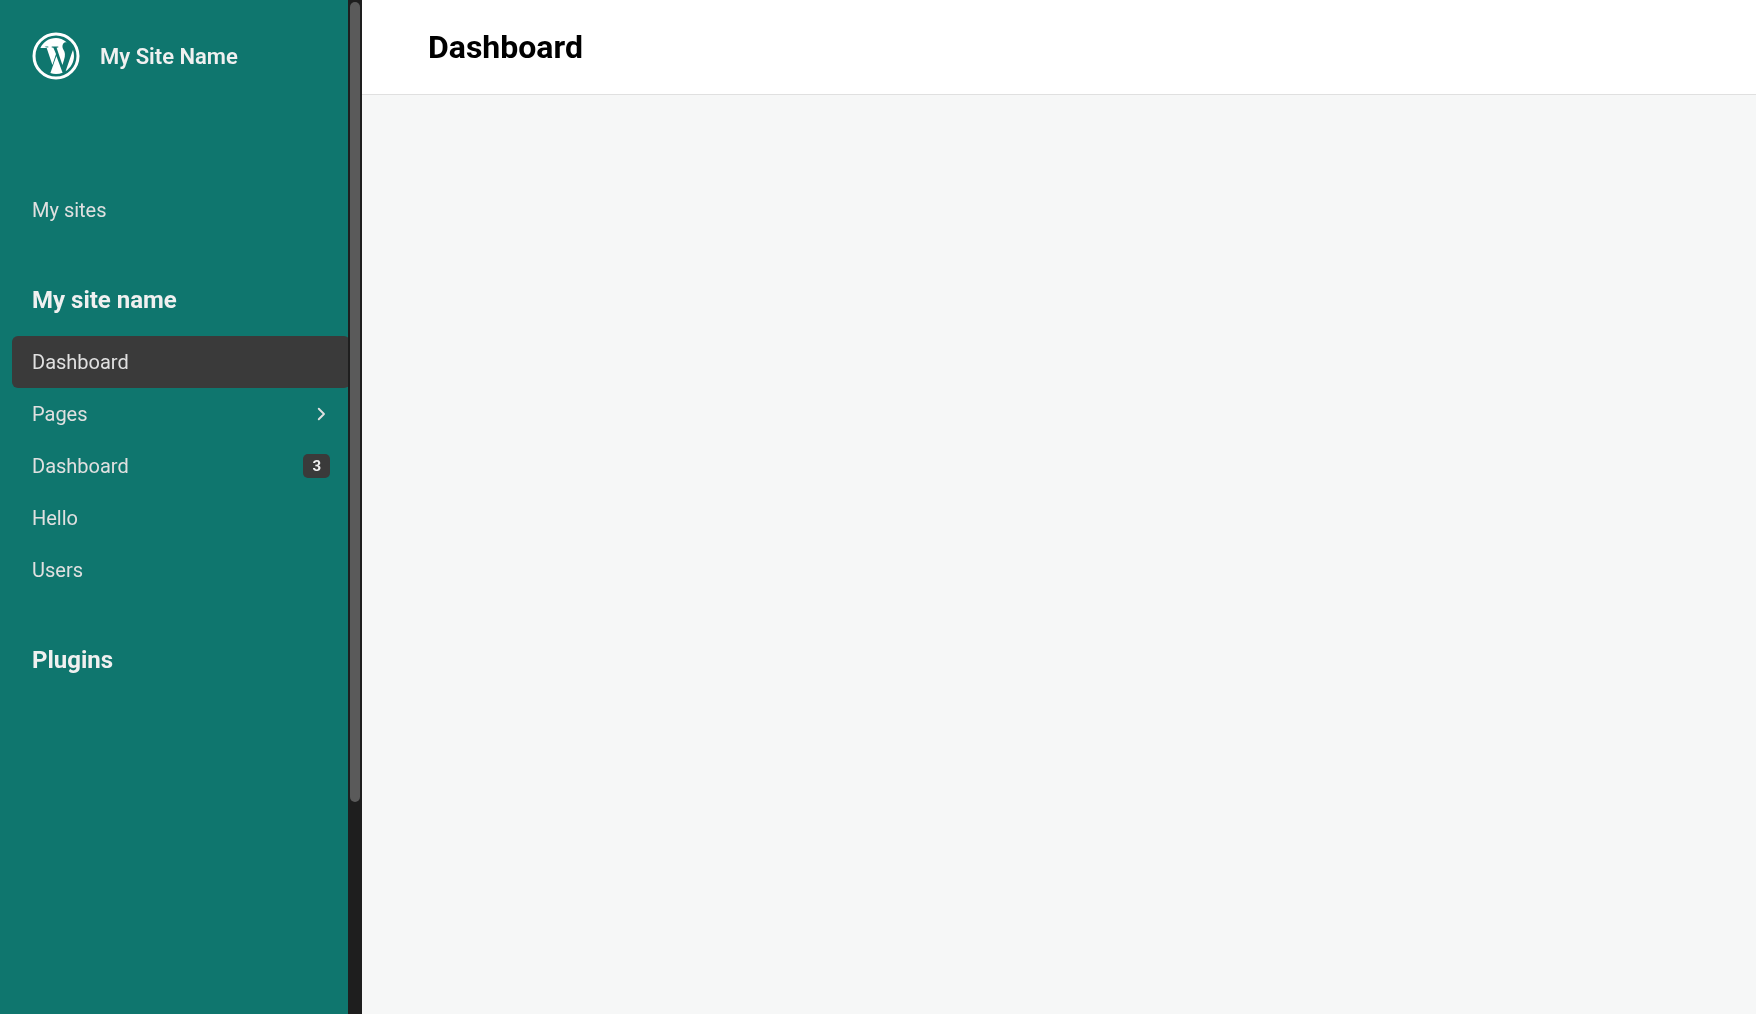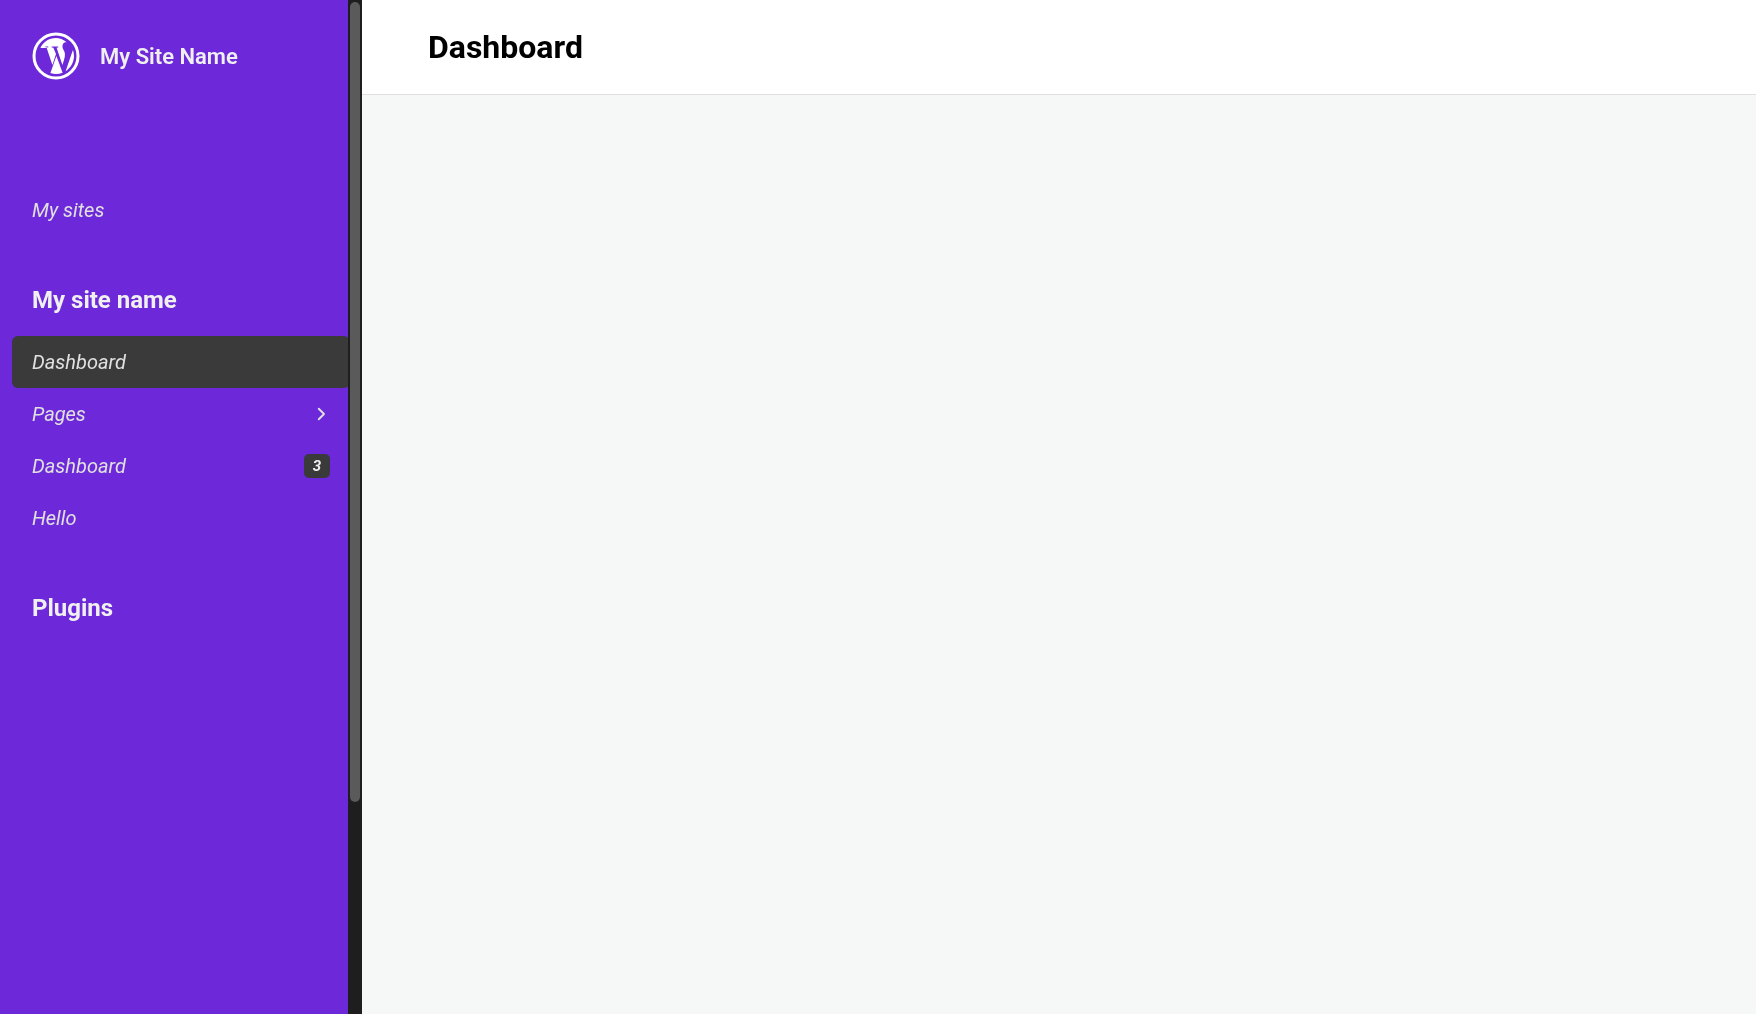--- a/index.html
+++ b/index.html
@@ -13,21 +13,21 @@
       width: 1756px;
       height: 1014px;
       overflow: hidden;
       display: flex;
       background: #f6f7f7;
     }
     
     .sidebar {
       width: 362px;
       height: 100%;
-      background: #6d28d9;
+      background: #0f766e;
       position: relative;
       display: flex;
       flex-direction: column;
       padding: 32px 0;
       overflow-y: auto;
     }
     
     .sidebar-scrollbar {
       position: absolute;
       right: 0;
@@ -75,21 +75,20 @@
       display: flex;
       align-items: center;
       justify-content: space-between;
       padding: 14px 20px;
       color: #e0e0e0;
       font-size: 20px;
       font-weight: 400;
       cursor: pointer;
       border-radius: 6px;
       text-decoration: none;
-      font-style: italic;
     }
     
     .nav-link.active {
       background: #3a3a3a;
     }
     
     .nav-heading {
       color: #f0f0f0;
       font-size: 24px;
       font-weight: 700;
@@ -173,20 +172,23 @@
 
     <a class="nav-link">
       <span>Dashboard</span>
       <span class="badge">3</span>
     </a>
 
     <a class="nav-link">
       <span>Hello</span>
     </a>
 
+    <a class="nav-link">
+      <span>Users</span>
+    </a>
 
     <h2 class="nav-heading">Plugins</h2>
 
   </nav>
 
   <div class="sidebar-scrollbar">
     <div class="sidebar-scrollbar-thumb"></div>
   </div>
 </aside>
 

